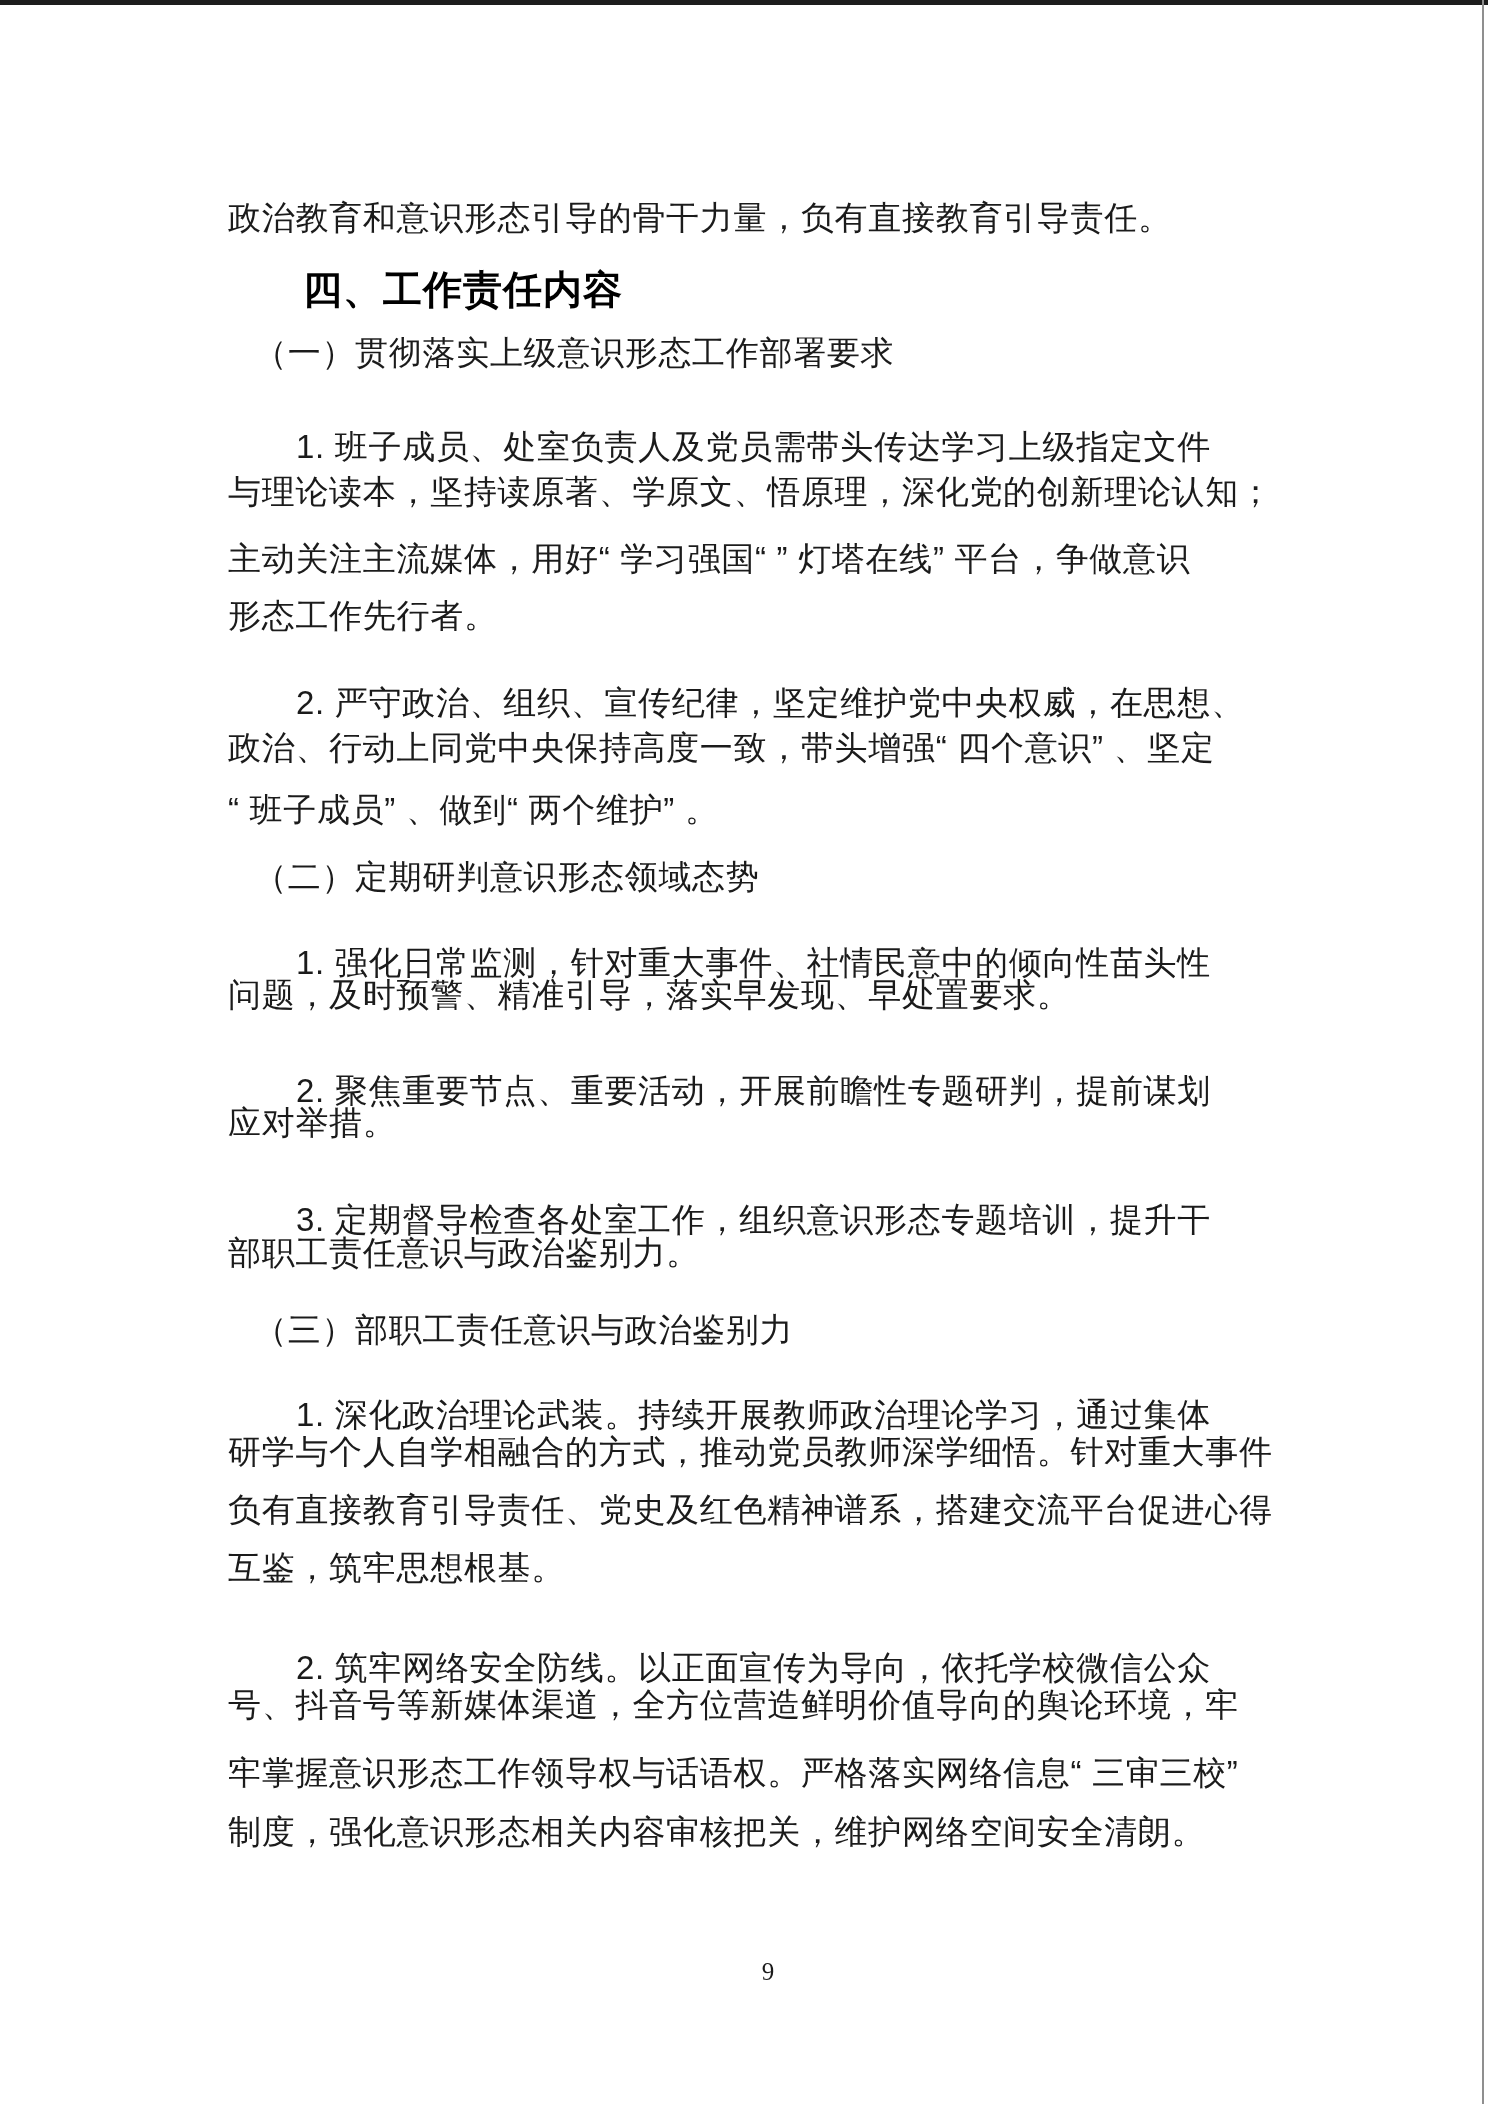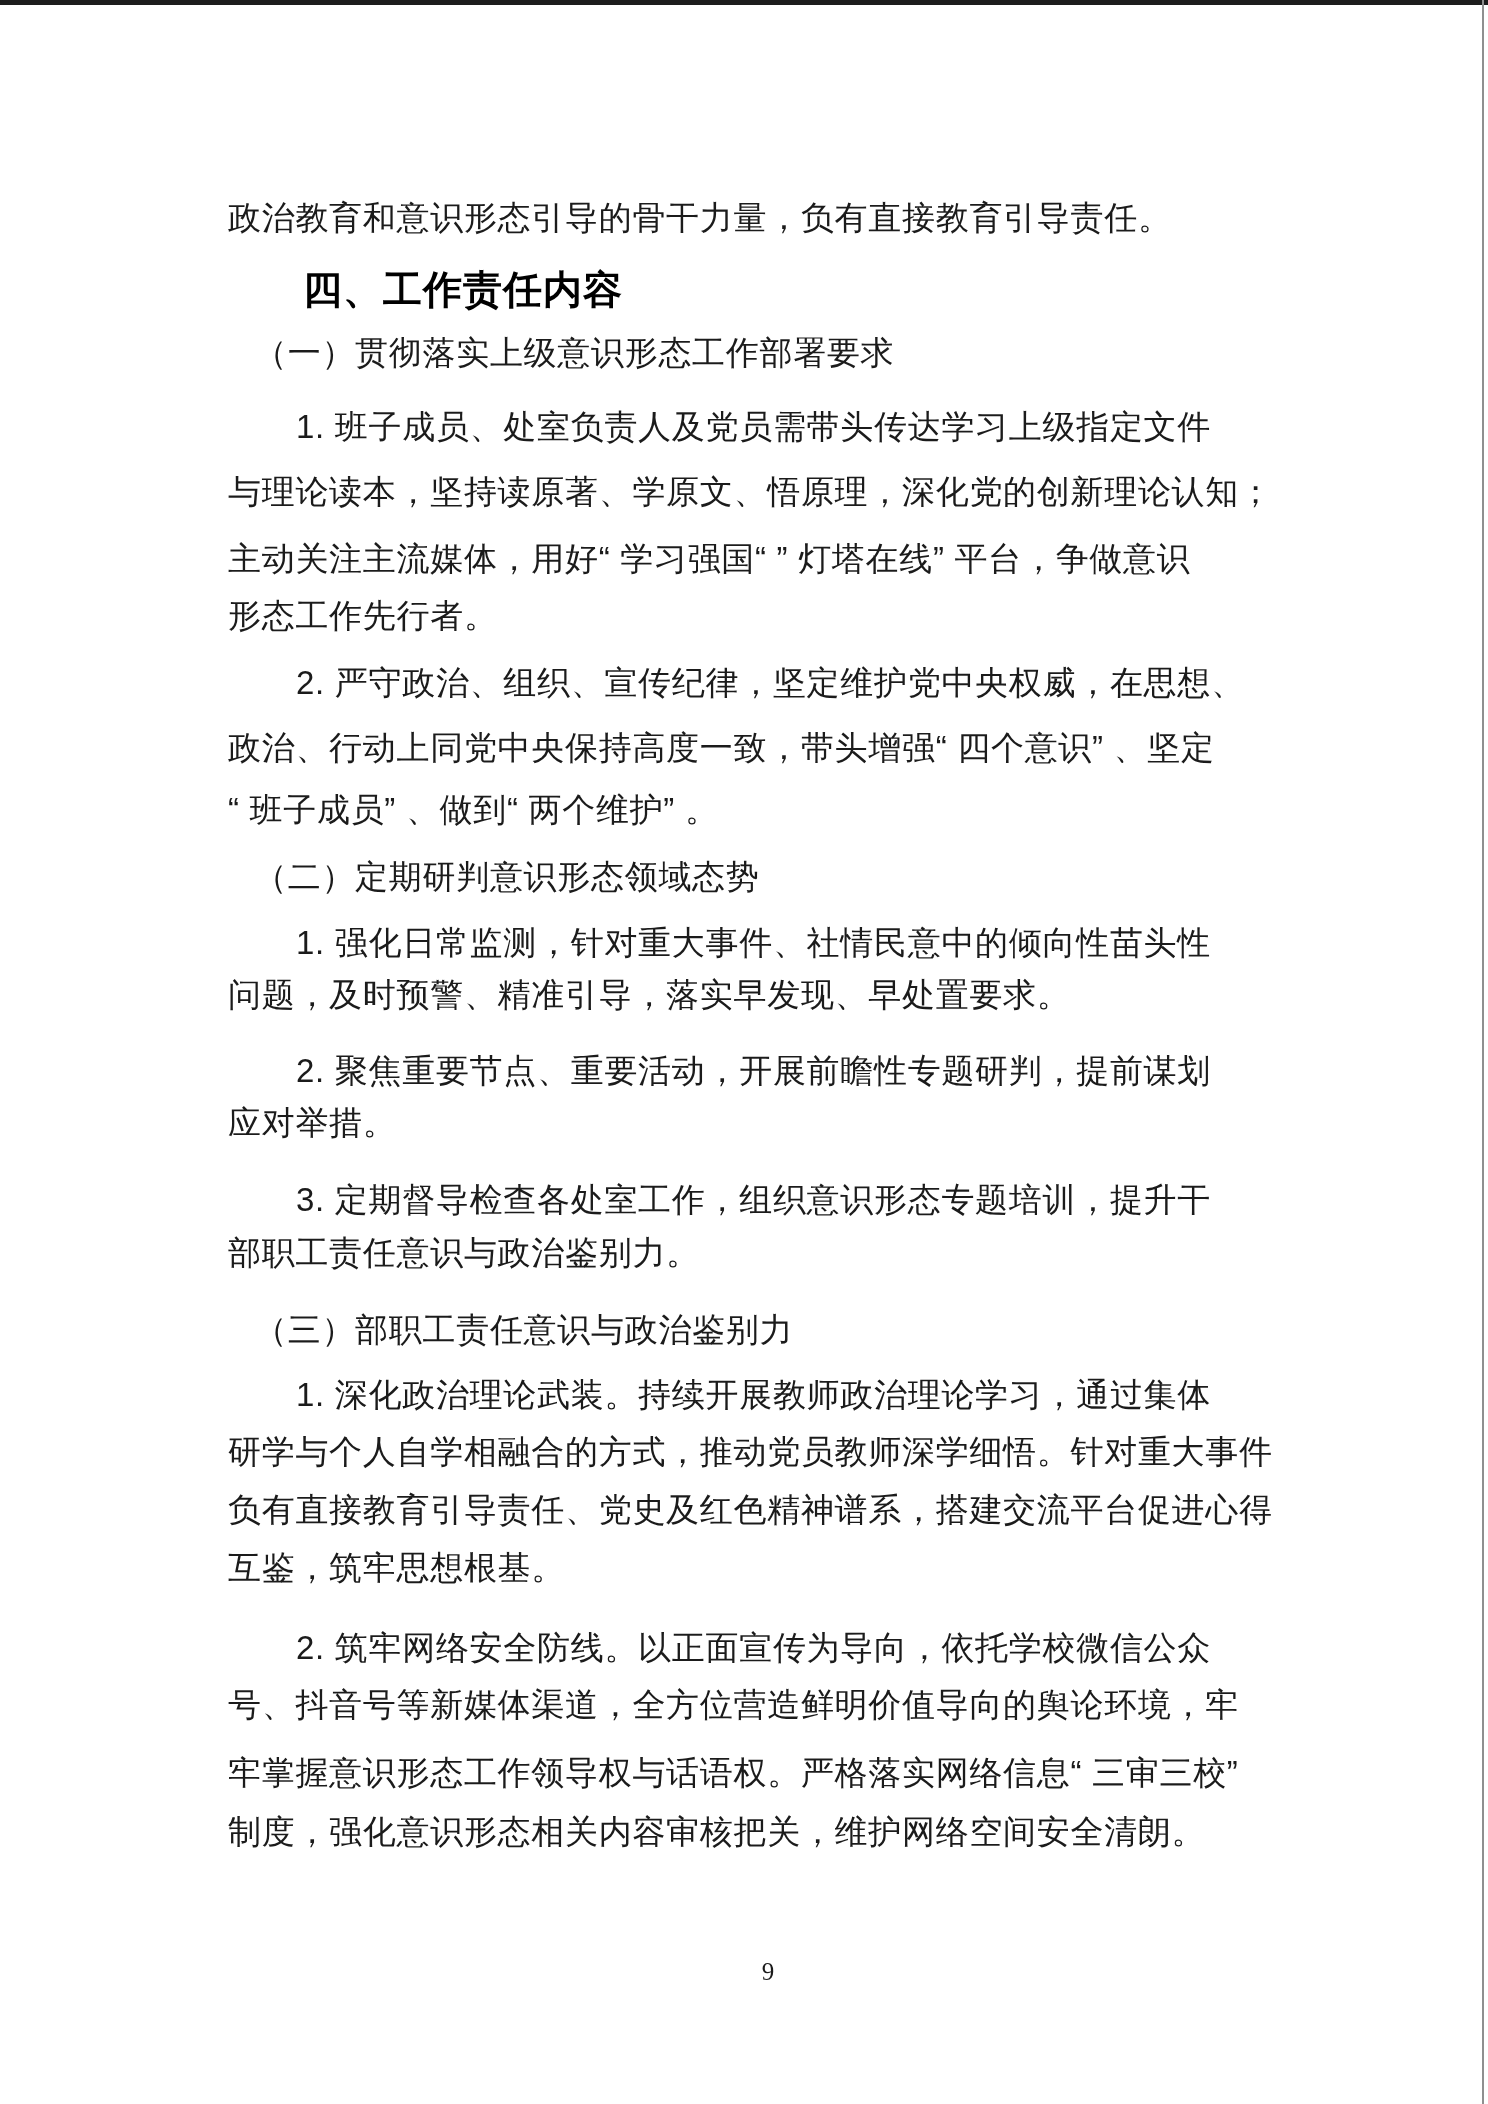--- a/index.html
+++ b/index.html
@@ -11,21 +11,21 @@
     position:absolute;left:0;top:0;width:1488px;height:5px;background:#1d1d1d;
   }
   .right-edge{
     position:absolute;top:0;left:1482px;width:2px;height:2104px;background:#8f8f8f;
   }
   .ln{
     position:absolute;left:228px;white-space:nowrap;
     font-size:33px;letter-spacing:0.7px;color:#1b1b1b;line-height:52px;
     font-family:Liberation Sans, sans-serif;
   }
-  .indent{left:296px;}
+  .indent{left:296px;margin-top:20px;}
   .sub{left:254px;}
   .head{
     left:303px;font-family:"Liberation Sans", sans-serif;font-weight:bold;
     font-size:39px;color:#000000;line-height:56px;letter-spacing:1px;
   }
   .pagenum{
     position:absolute;left:228px;width:1080px;top:1958px;text-align:center;
     font-size:25px;color:#1b1b1b;font-family:"Liberation Serif", serif;letter-spacing:0;
   }
 </style>

